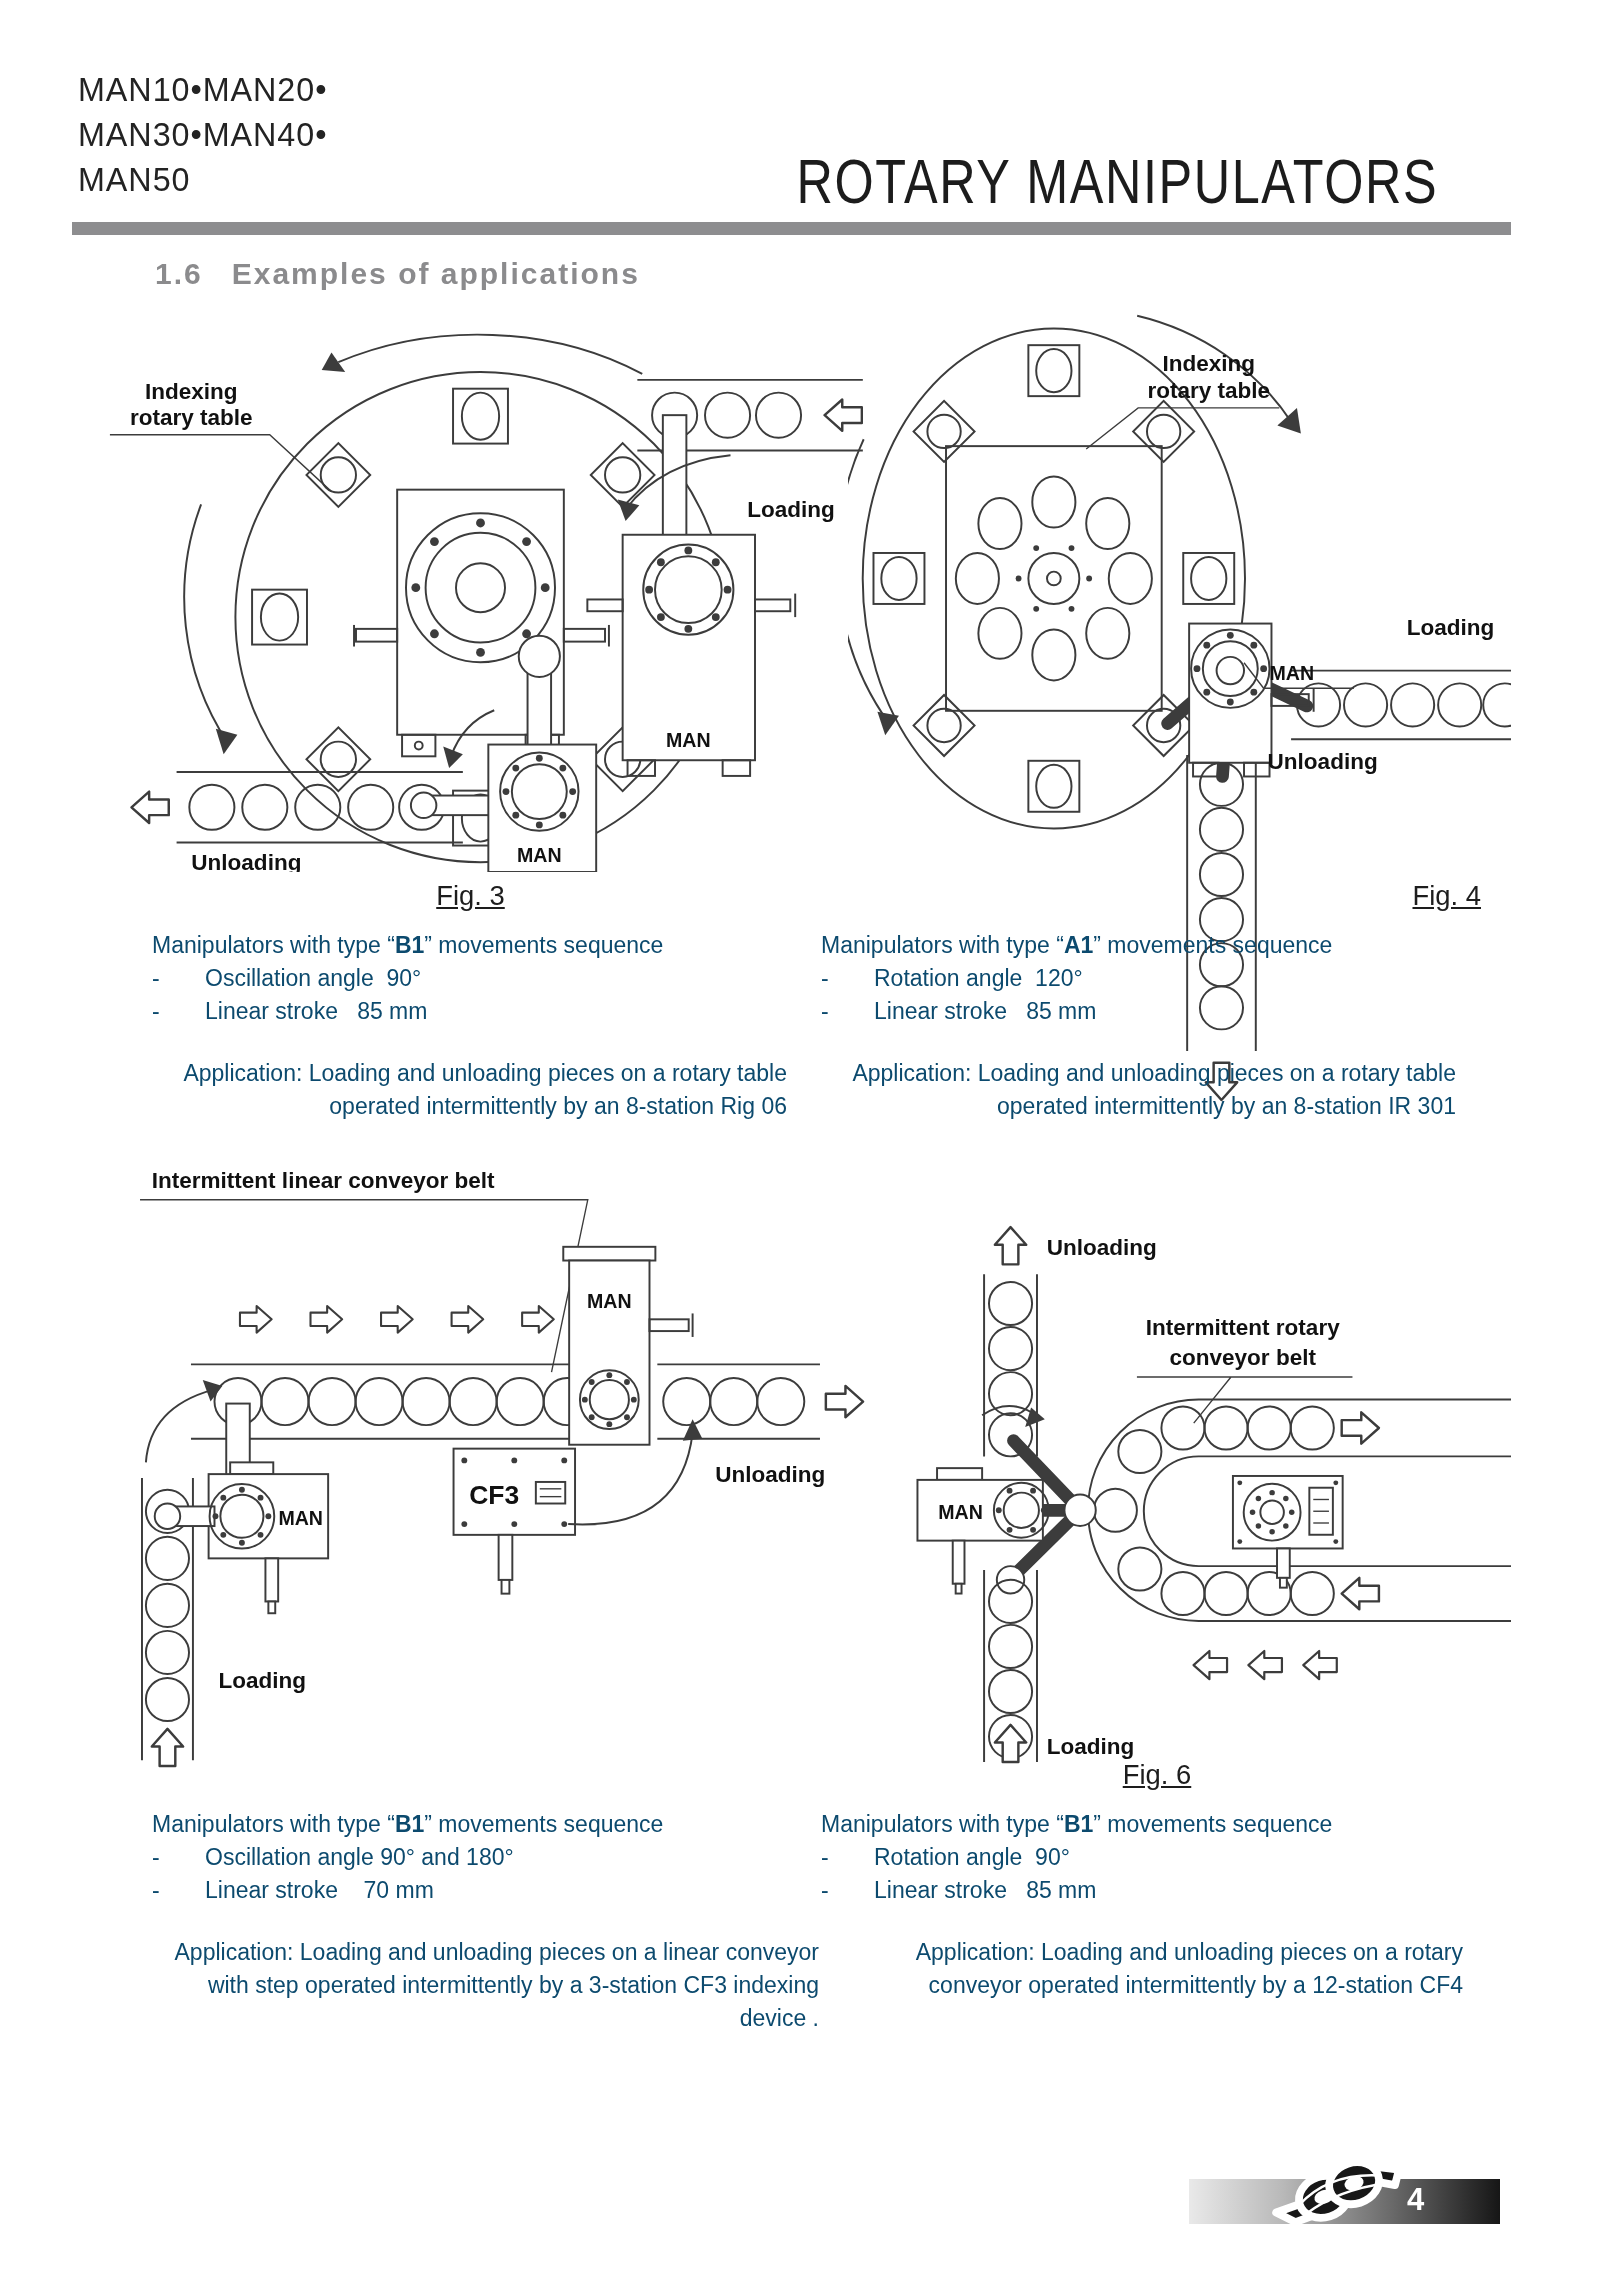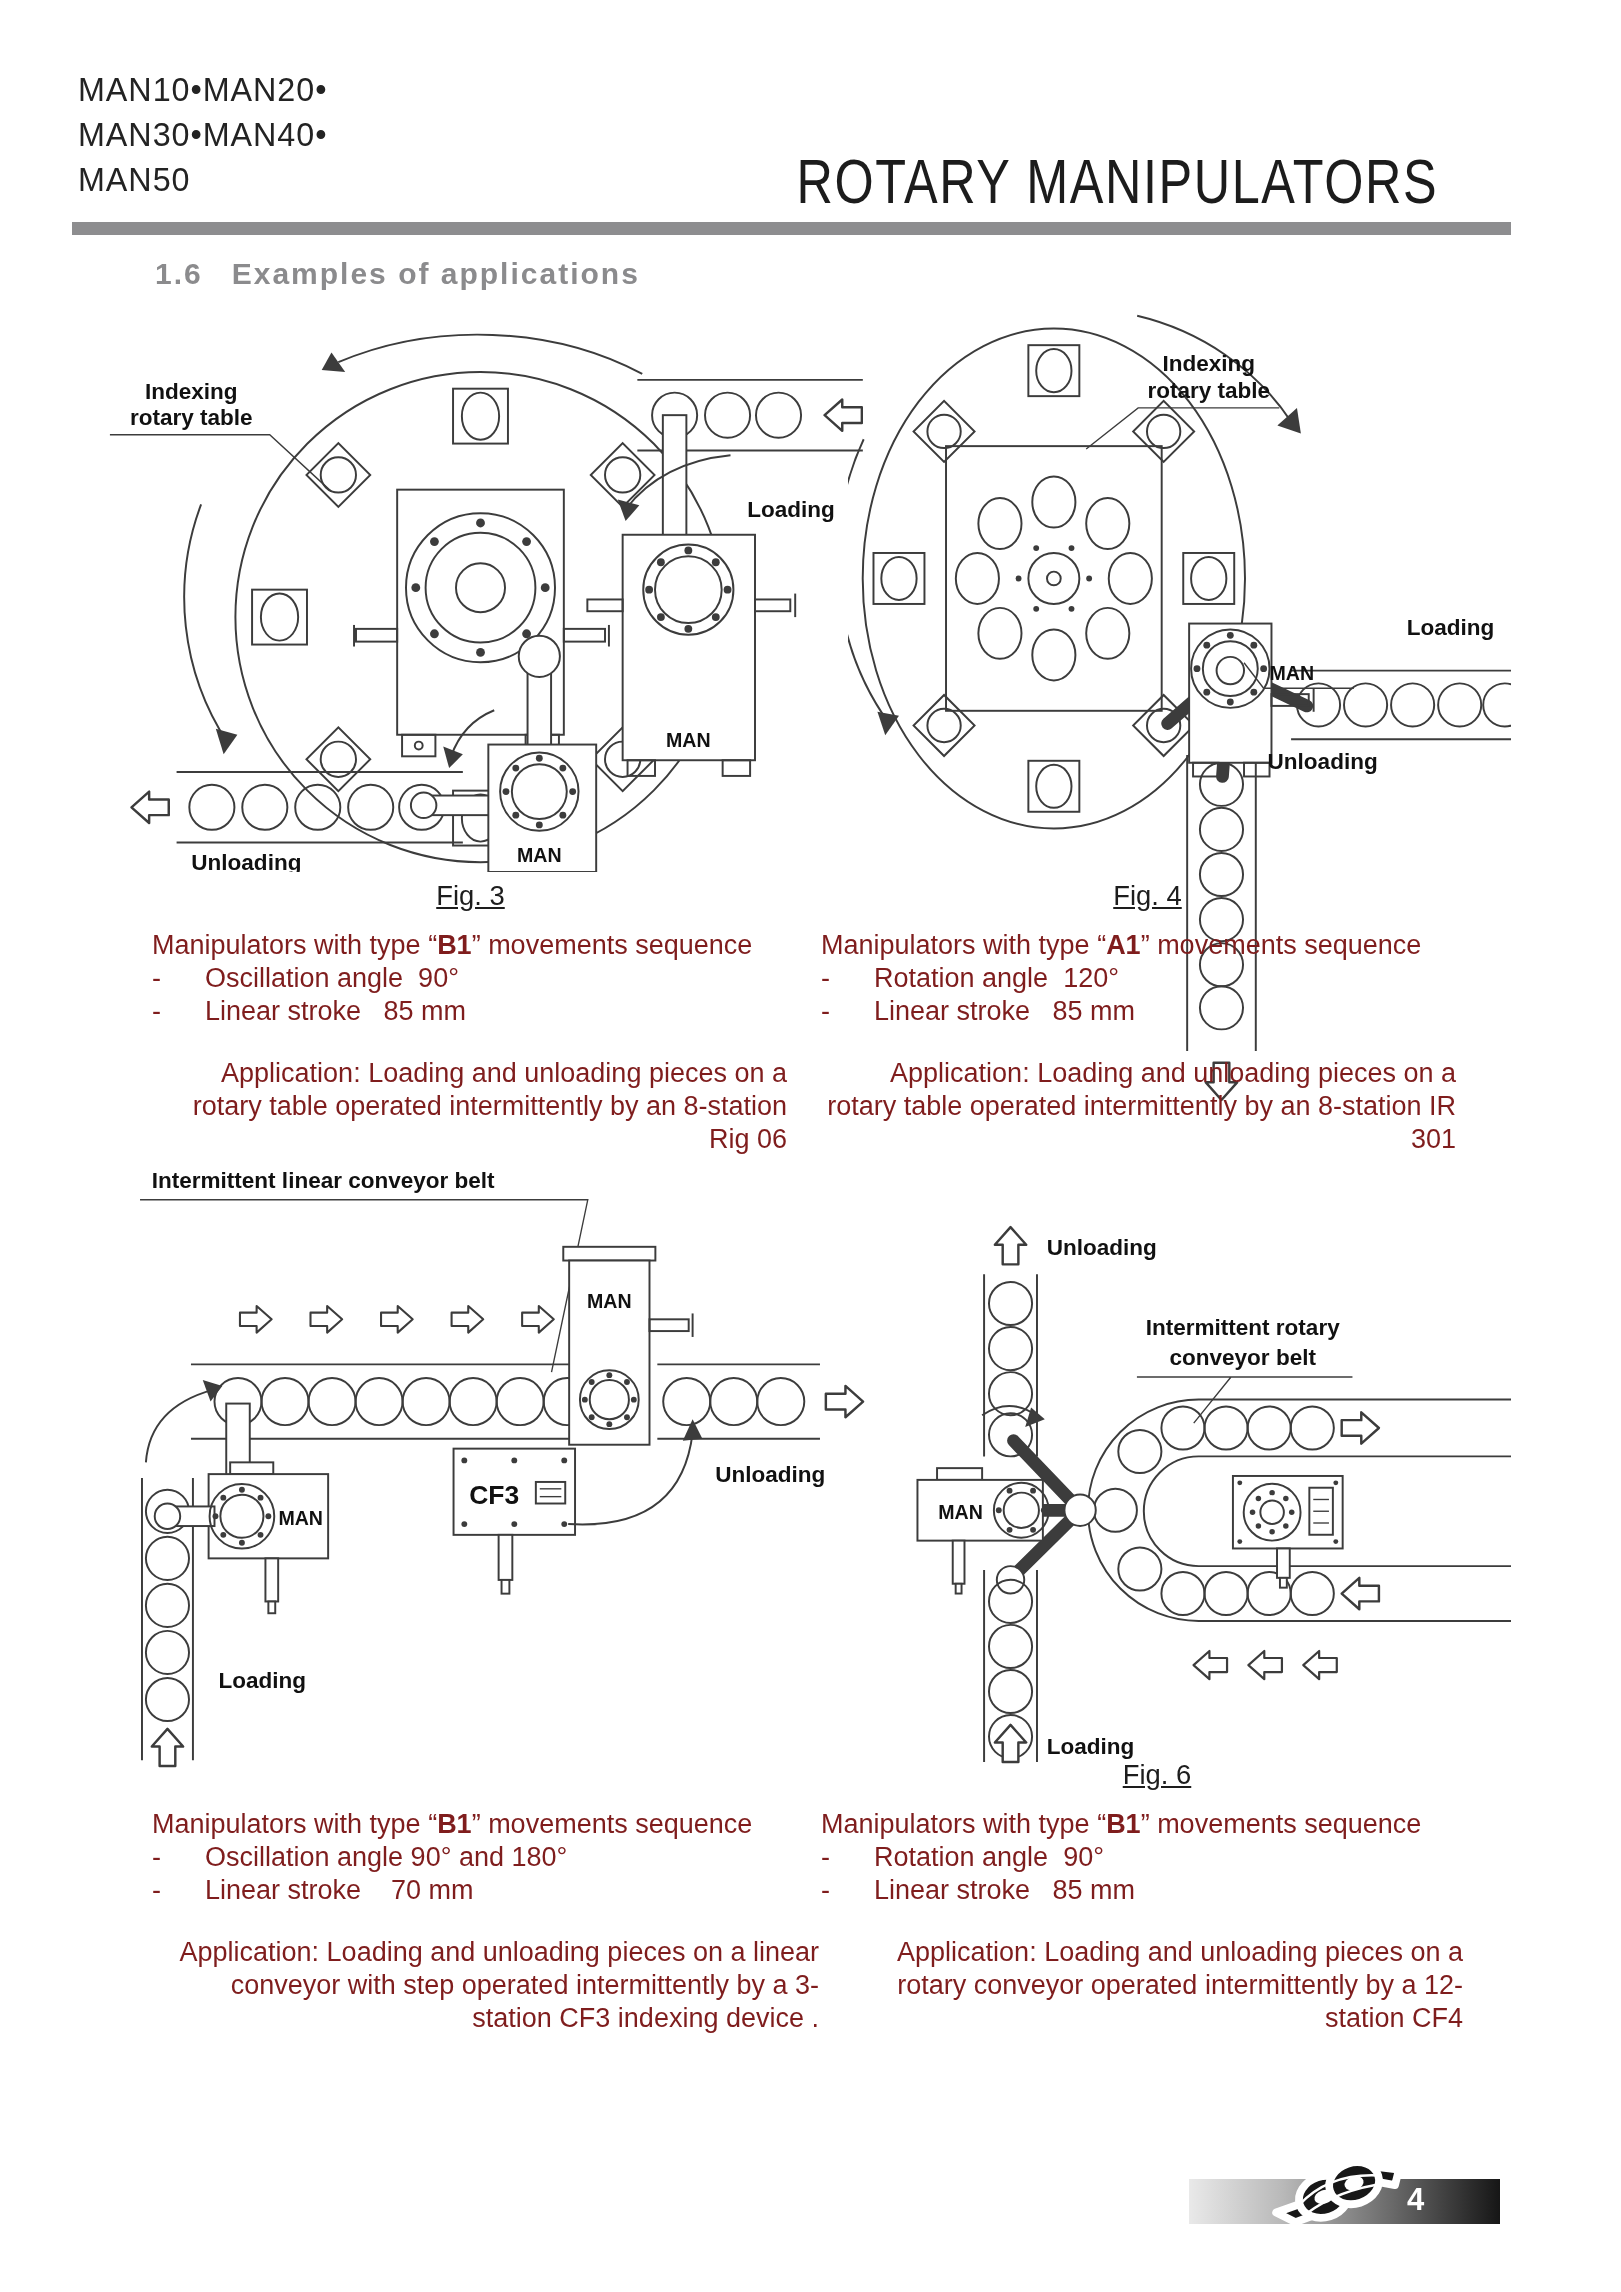--- a/index.html
+++ b/index.html
@@ -13,21 +13,21 @@
           letter-spacing:2px;transform:scaleX(0.80);transform-origin:100% 50%;white-space:nowrap;}
   .hrule{position:absolute;left:72px;top:222px;width:1477px;height:12.7px;background:#8d8d8f;}
 
   
   .section-title{position:absolute;left:155px;top:257px;font-size:30px;font-weight:bold;
                  color:#8b8b8d;letter-spacing:2px;}
   .section-title .st-text{margin-left:29px;}
 
   
   .figcap{position:absolute;font-size:27.4px;color:#1d1d1d;text-align:center;text-decoration:underline;}
-  .tblock{position:absolute;font-size:27px;line-height:33px;color:#7f1d1d;}
+  .tblock{position:absolute;font-size:23px;line-height:33px;color:#0c4a6e;}
   .intro{white-space:pre-wrap;}
   .spec{display:flex;}
   .spec .dash{width:53px;flex:0 0 53px;}
   .spec .stext{white-space:pre-wrap;}
   .app{margin-top:29px;white-space:pre-wrap;text-align:right;}
 
   
   .dia{position:absolute;}
   .ln{fill:none;stroke:#3c3c3c;stroke-width:2px;}
   .lnt{fill:none;stroke:#3c3c3c;stroke-width:1.4px;}
@@ -452,21 +452,21 @@
     <path class="ln" d="M 144,452 V 648 M 198,452 V 648"></path>
     <circle class="ln" cx="171" cy="484" r="22"></circle>
       <circle class="ln" cx="171" cy="530" r="22"></circle>
       <circle class="ln" cx="171" cy="576" r="22"></circle>
       <circle class="ln" cx="171" cy="622" r="22"></circle>
     <use href="#oarr" class="oarr" transform="translate(171,648) rotate(-90)"></use>
     <text class="dlab" x="208" y="640">Loading</text>
   </svg>
 
   <div class="figcap" style="left:98px;top:880px;width:745px;">Fig. 3</div>
-  <div class="figcap" style="left:814px;top:880px;width:667px;">Fig. 4</div>
+  <div class="figcap" style="left:814px;top:880px;width:667px;text-align:right;">Fig. 4</div>
   <div class="figcap" style="left:814px;top:1759px;width:686px;">Fig. 6</div>
 
   <div class="tblock" style="left:152px;top:929px;width:635px;">
     <div class="intro"><span>Manipulators with type “</span><b>B1</b><span>” movements sequence</span></div>
     <div class="spec">
         <span class="dash">-</span>
         <span class="stext">Oscillation angle  90°</span>
       </div>
     <div class="spec">
         <span class="dash">-</span>

